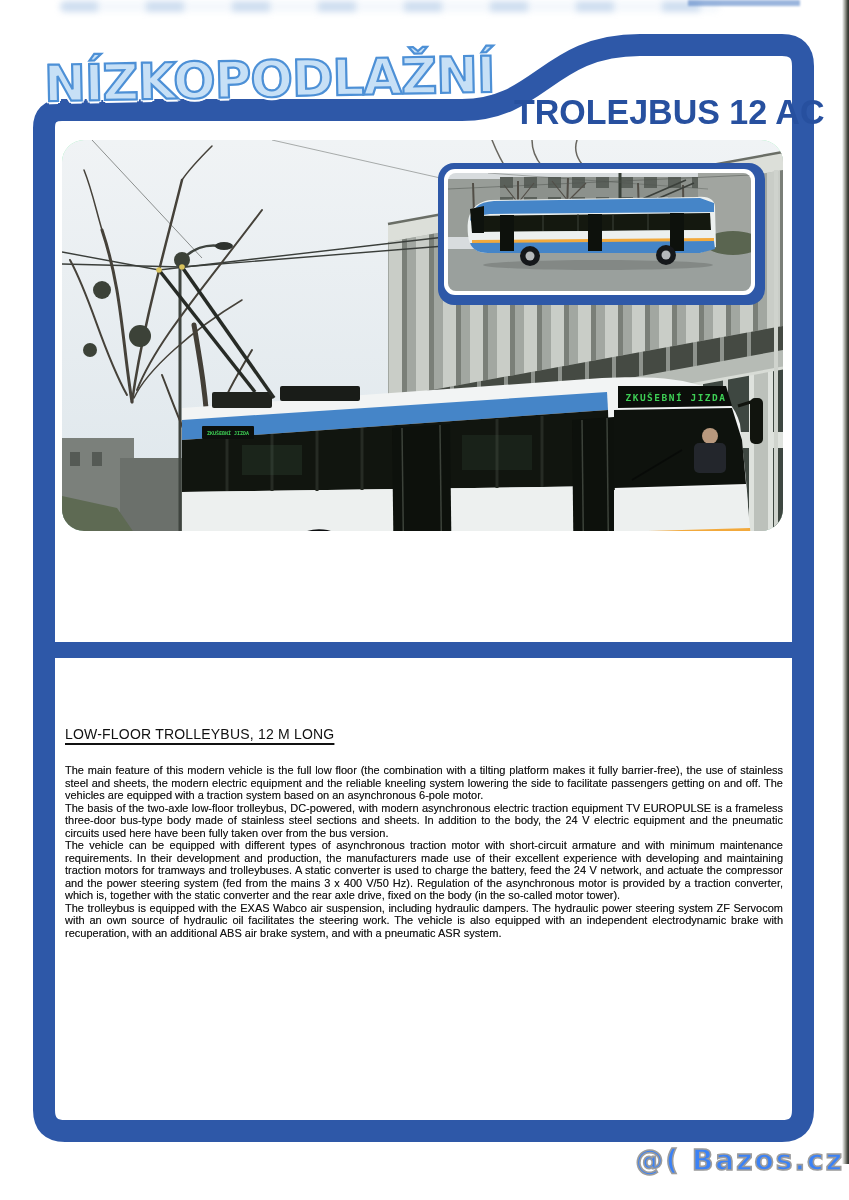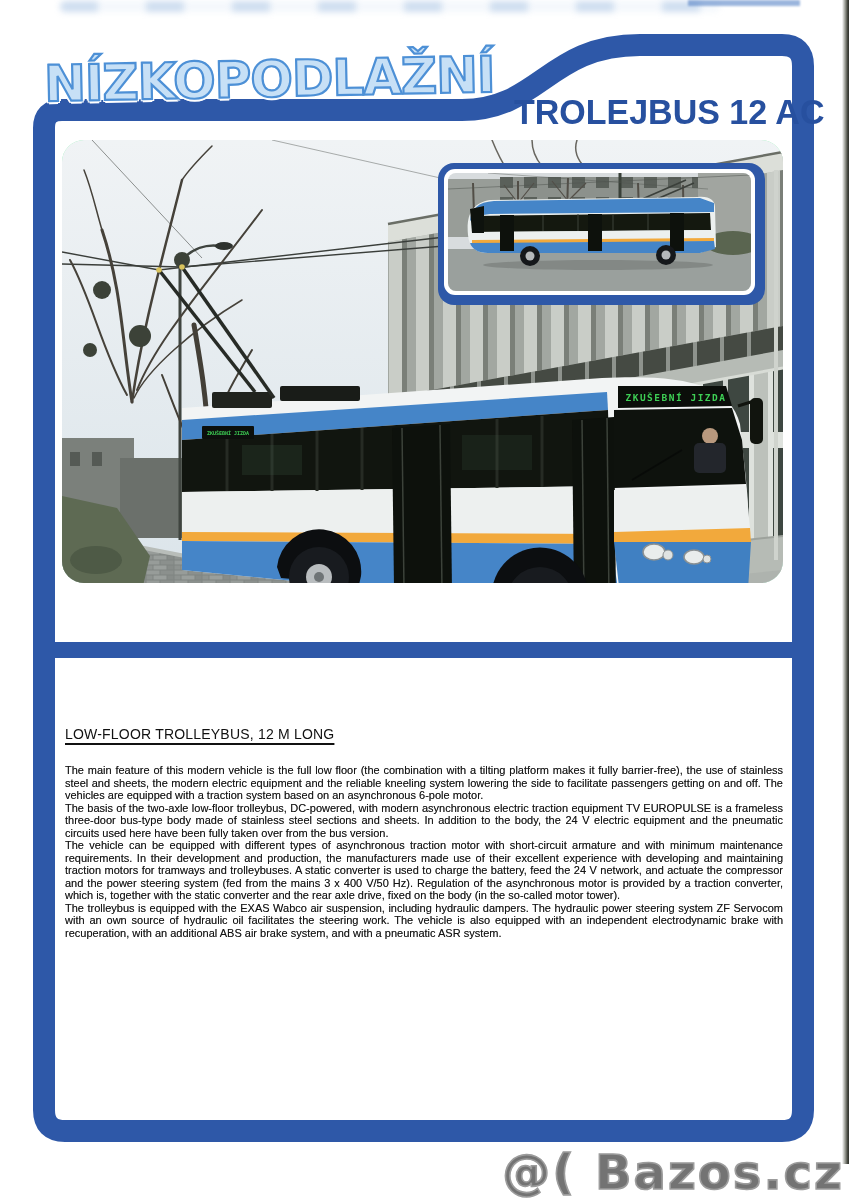--- a/index.html
+++ b/index.html
@@ -34,21 +34,21 @@
     transform:rotate(-1.2deg);
   }
   .product-title{
     position:absolute; left:514px; top:92px; width:280px;
     font-family:"Liberation Sans", sans-serif; font-weight:bold;
     font-size:34px; color:#27509f; white-space:nowrap; letter-spacing:0px;
     transform:scaleY(1.05);
   }
   
   .photo-panel{
-    position:absolute; left:62px; top:140px; width:721px; height:443px;
+    position:absolute; left:62px; top:140px; width:721px; height:391px;
     border-radius:22px; overflow:hidden; background:#86efac;
   }
   .inset{
     position:absolute; left:376px; top:23px; width:315px; height:130px;
     background:#2e58a8; border-radius:16px; padding:6px;
   }
   .inset-inner{
     width:303px; height:118px; background:#ffffff; border-radius:11px; padding:4px;
   }
   .inset-inner svg{border-radius:8px; display:block;}
@@ -61,22 +61,22 @@
     color:#111; text-decoration:underline; text-underline-offset:4px;
     text-decoration-thickness:2px; white-space:nowrap;
   }
   .article p{
     margin:0; font-size:11px; line-height:1.14; text-align:justify;
     text-shadow:0 0 .4px rgba(20,20,20,.55);
   }
   
   .watermark{
     position:absolute; right:5px; top:1144px;
-    font-family:"DejaVu Sans", sans-serif; font-weight:bold; font-size:48px;
-    letter-spacing:2px; color:#737373; -webkit-text-stroke:1.6px #9c9c9c;
+    font-family:"DejaVu Sans", sans-serif; font-weight:bold; font-size:28px;
+    letter-spacing:2px; color:#3b82f6; -webkit-text-stroke:1.6px #9c9c9c;
     text-shadow:0 0 1px #c4c4c4; white-space:nowrap;
   }
 </style>
 </head>
 <body>
 
 <div class="page">
 
   <div class="top-smudge"></div>
   <div class="top-streak"></div>

